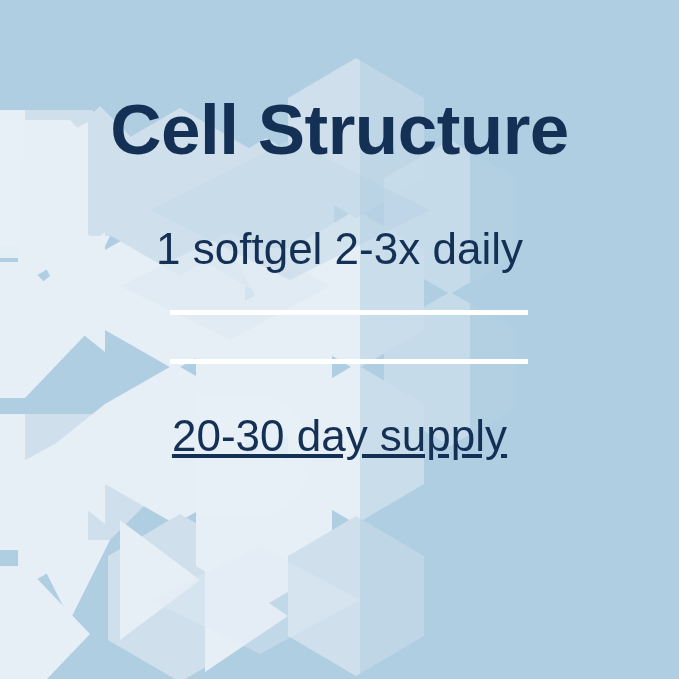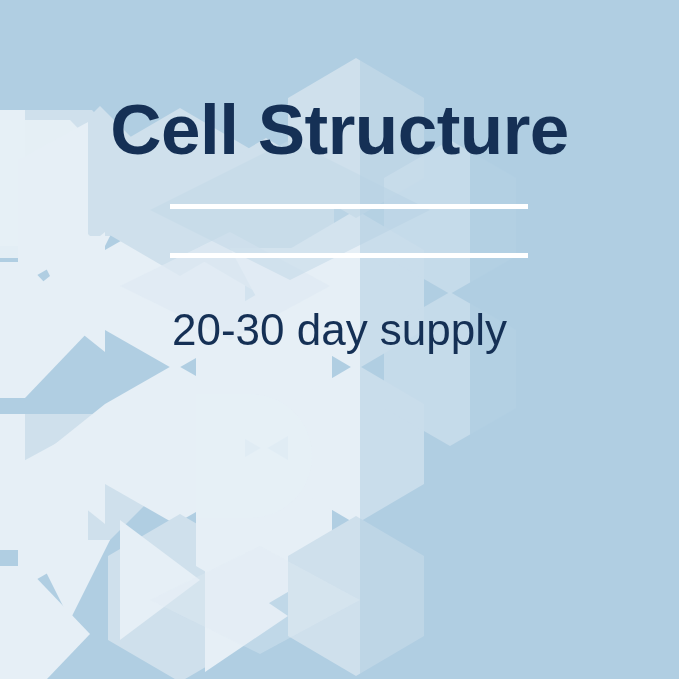--- a/index.html
+++ b/index.html
@@ -71,21 +71,21 @@
     font-size: 44px;
     font-weight: normal;
     line-height: 1.0;
     text-align: center;
     margin: 0;
     white-space: nowrap;
   }
 
   #fact-dosage { margin-top: 62px; }
   #fact-count  { margin-top: 49px; }
-  #fact-supply { margin-top: 50px; }
+  #fact-supply { margin-top: 50px; text-decoration: underline; }
 
   .divider {
     width: 358px;
     height: 5px;
     background: #ffffff;
     margin: 0;
     align-self: center;
     position: relative;
     left: 9px;
   }
@@ -204,20 +204,21 @@
       <rect x="360" y="0" width="330" height="679" fill="#b0cee2" opacity="0.55"></rect>
       <rect x="470" y="0" width="220" height="679" fill="#b0cee2" opacity="0.9"></rect>
     </g>
   </svg>
 
   <div id="content">
 
     <h1 class="title">Cell Structure</h1>
 
 
+    <p id="fact-dosage" class="fact">1 softgel 2-3x daily</p>
 
     <div id="divider-1" class="divider"></div>
 
 
     <div id="divider-2" class="divider"></div>
 
     <p id="fact-supply" class="fact">20-30 day supply</p>
 
   </div>
 </div>

